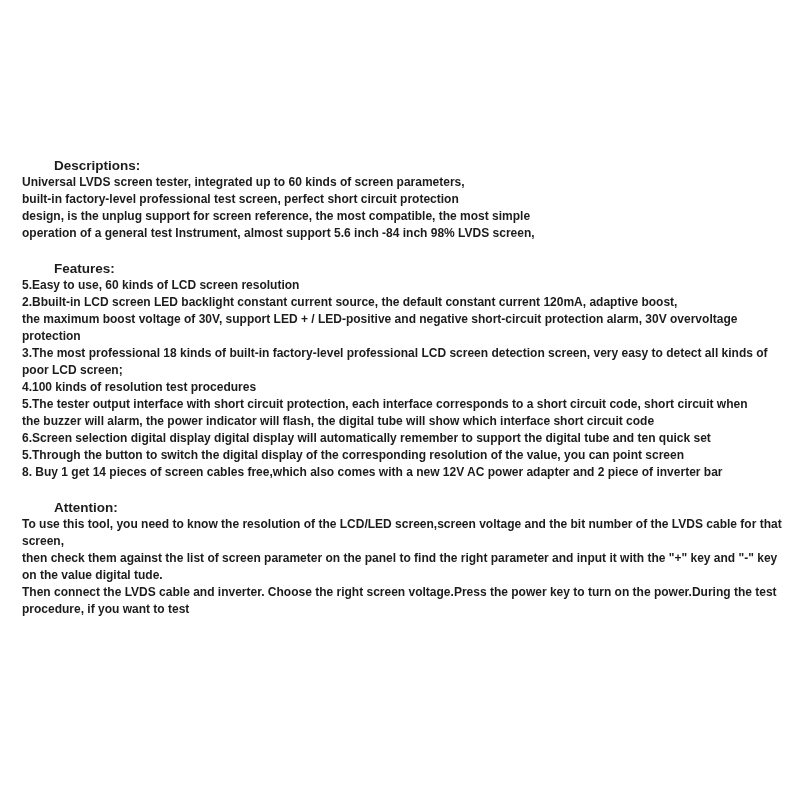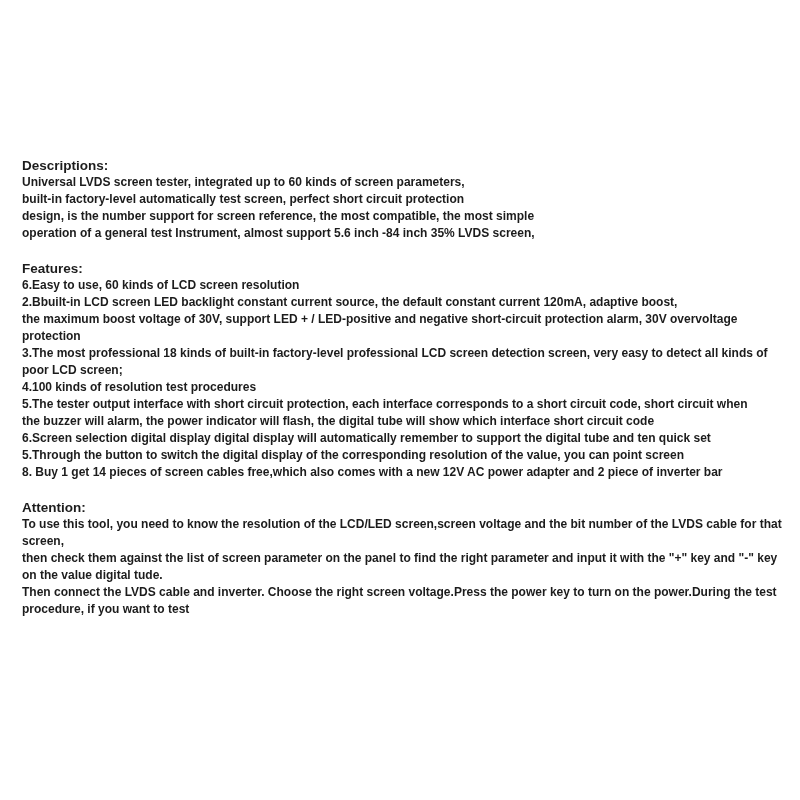--- a/index.html
+++ b/index.html
@@ -22,42 +22,43 @@
       width: 766px;
     }
     .section {
       margin-bottom: 18px;
     }
     .heading {
       font-size: 13.5px;
       line-height: 17px;
       font-weight: bold;
       white-space: nowrap;
+      margin-left: 32px;
     }
     .line {
       font-size: 12px;
       line-height: 17px;
       font-weight: bold;
       white-space: nowrap;
     }
   </style>
 </head>
 <body>
 
 <div class="content">
     <div class="section">
       <div class="heading">Descriptions:</div>
       <div class="line">Universal LVDS screen tester, integrated up to 60 kinds of screen parameters,</div>
-      <div class="line">built-in factory-level automatically test screen, perfect short circuit protection</div>
-      <div class="line">design, is the number support for screen reference, the most compatible, the most simple</div>
-      <div class="line">operation of a general test Instrument, almost support 5.6 inch -84 inch 35% LVDS screen,</div>
+      <div class="line">built-in factory-level professional test screen, perfect short circuit protection</div>
+      <div class="line">design, is the unplug support for screen reference, the most compatible, the most simple</div>
+      <div class="line">operation of a general test Instrument, almost support 5.6 inch -84 inch 98% LVDS screen,</div>
     </div>
     <div class="section">
       <div class="heading">Features:</div>
-      <div class="line">6.Easy to use, 60 kinds of LCD screen resolution</div>
+      <div class="line">5.Easy to use, 60 kinds of LCD screen resolution</div>
       <div class="line">2.Bbuilt-in LCD screen LED backlight constant current source, the default constant current 120mA, adaptive boost,</div>
       <div class="line">the maximum boost voltage of 30V, support LED + / LED-positive and negative short-circuit protection alarm, 30V overvoltage</div>
       <div class="line">protection</div>
       <div class="line">3.The most professional 18 kinds of built-in factory-level professional LCD screen detection screen, very easy to detect all kinds of</div>
       <div class="line">poor LCD screen;</div>
       <div class="line">4.100 kinds of resolution test procedures</div>
       <div class="line">5.The tester output interface with short circuit protection, each interface corresponds to a short circuit code, short circuit when</div>
       <div class="line">the buzzer will alarm, the power indicator will flash, the digital tube will show which interface short circuit code</div>
       <div class="line">6.Screen selection digital display digital display will automatically remember to support the digital tube and ten quick set</div>
       <div class="line">5.Through the button to switch the digital display of the corresponding resolution of the value, you can point screen</div>

